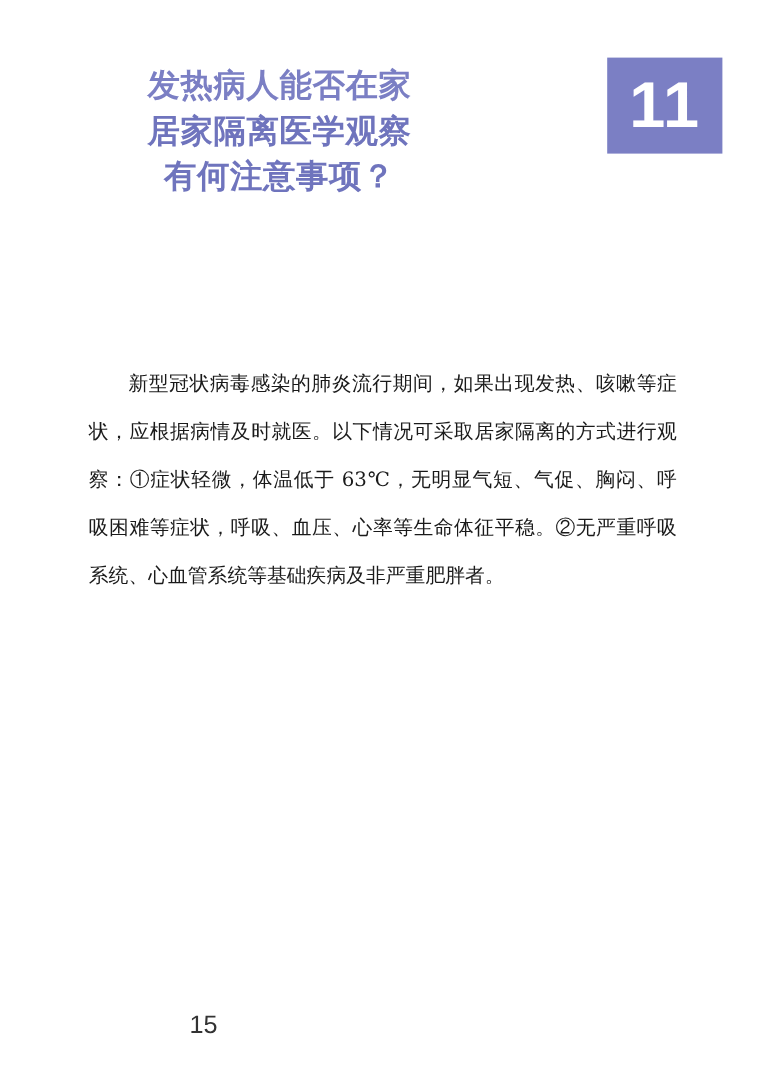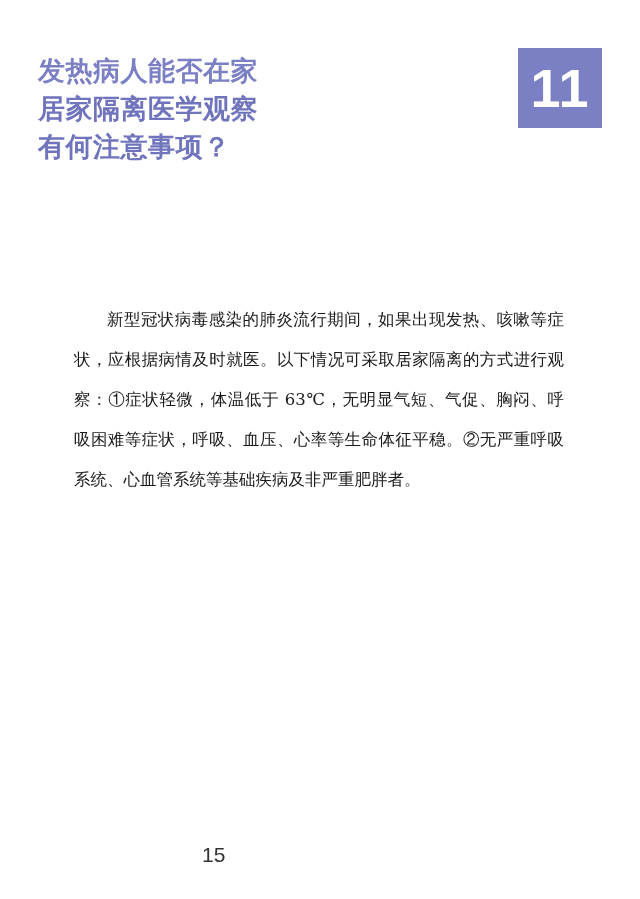--- a/index.html
+++ b/index.html
@@ -27,29 +27,30 @@
     width: 390px;
   }
   .title-line {
     font-family: Liberation Sans, sans-serif;
     font-weight: bold;
     font-size: 27px;
     line-height: 38px;
     color: #7b7fc4;
     letter-spacing: 0.5px;
     white-space: nowrap;
+    text-align: center;
   }
   .title-line.accent {
     color: #6f74bd;
   }
   .number-badge {
     position: absolute;
     right: 38px;
     top: 48px;
-    width: 84px;
+    width: 96px;
     height: 80px;
     background: #7b7fc4;
     color: #ffffff;
     font-family: "Liberation Sans", "DejaVu Sans", sans-serif;
     font-weight: bold;
     font-size: 54px;
     line-height: 80px;
     text-align: center;
     letter-spacing: 1px;
   }
@@ -72,21 +73,20 @@
   .para + .para {
     margin-top: 0px;
   }
   .page-number {
     position: absolute;
     left: 158px;
     bottom: 32px;
     font-family: "Liberation Sans", "DejaVu Sans", sans-serif;
     font-size: 21px;
     color: #333333;
-    margin-left: 44px;
   }
 </style>
 </head>
 <body>
 
 <div class="page">
 
   <div class="title-block">
     <div class="title-line">发热病人能否在家</div>
     <div class="title-line accent">居家隔离医学观察</div>

